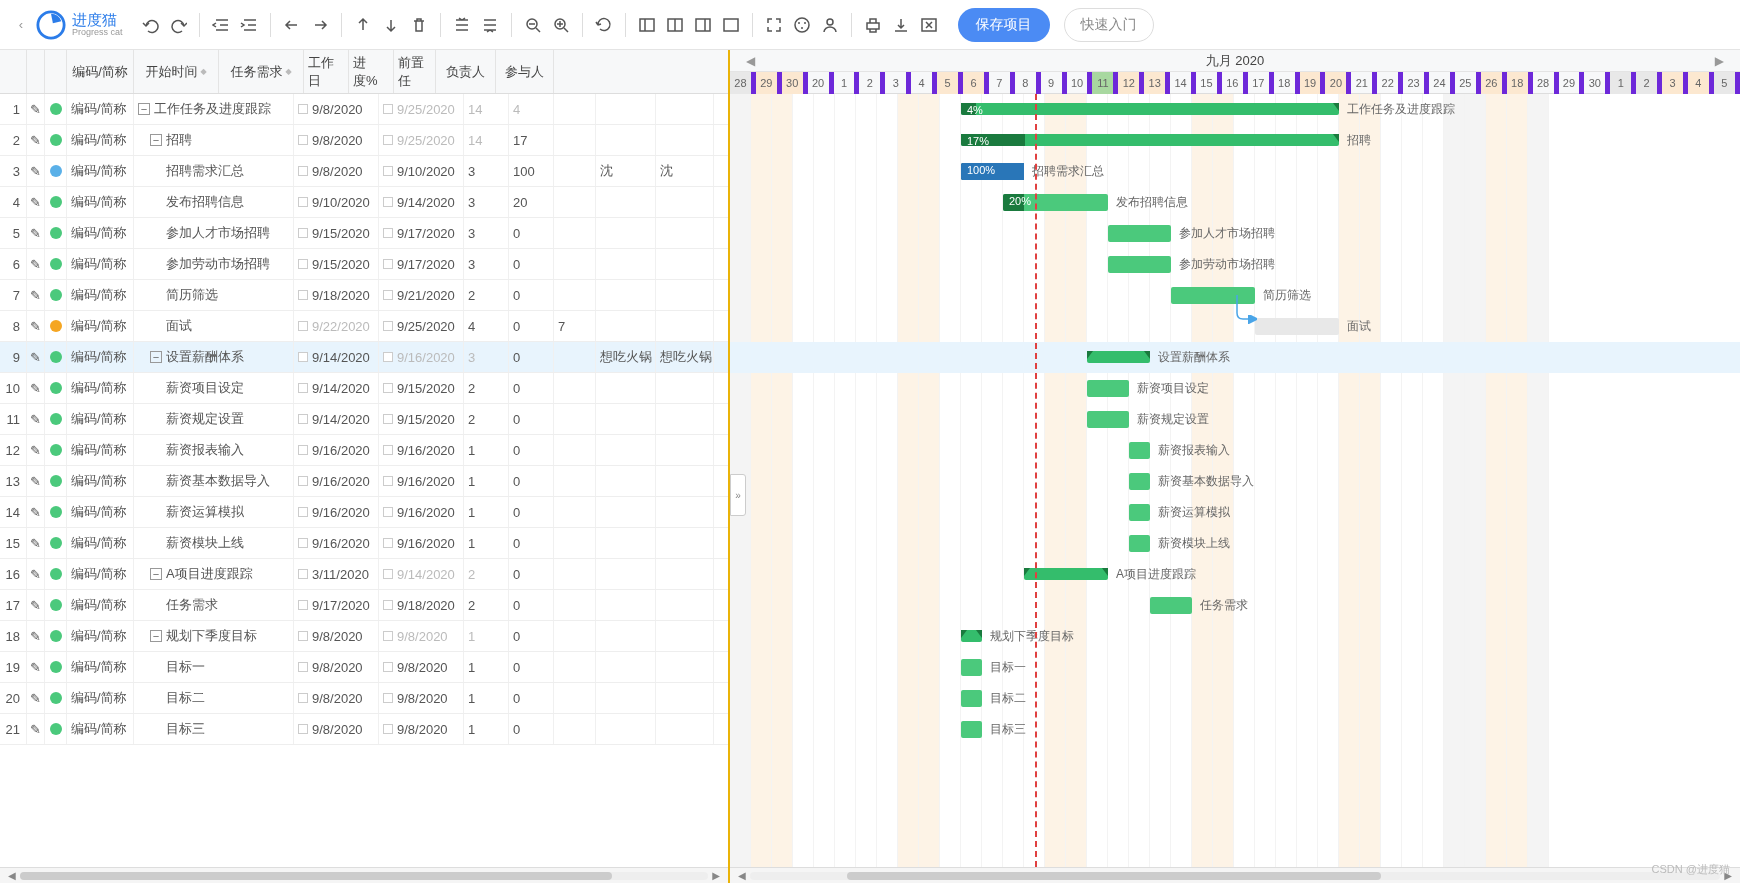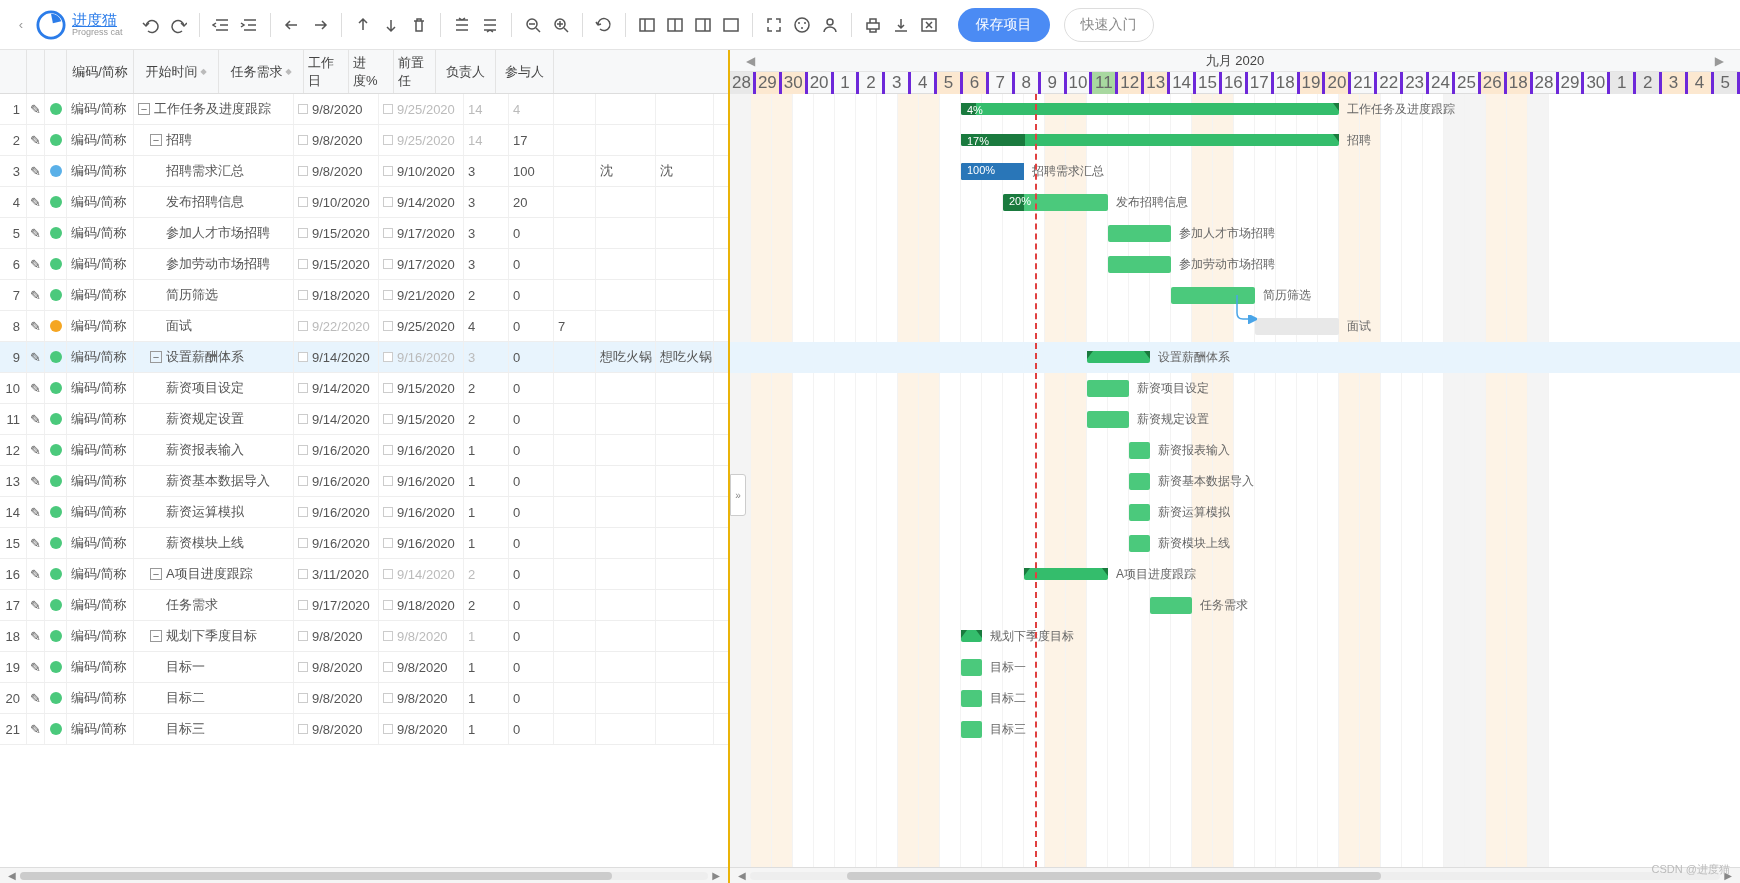--- a/index.html
+++ b/index.html
@@ -1,21 +1,21 @@
 <!DOCTYPE html>
 <html><head>
 <meta charset="utf-8">
 <style>
 * { box-sizing: border-box; margin: 0; padding: 0; }
 body { font-family: "Microsoft YaHei", Arial, sans-serif; font-size: 13px; color: #333; background: #fff; overflow: hidden; }
 .app { display: flex; flex-direction: column; height: 883px; width: 1740px; }
 .toolbar { display: flex; align-items: center; padding: 6px 10px; border-bottom: 1px solid #e4e4e4; gap: 4px; height: 50px; }
 .logo { display: flex; align-items: center; gap: 6px; margin-right: 10px; }
 .logo-icon { width: 30px; height: 30px; }
-.logo-text { font-size: 15px; color: #2b7ce9; font-weight: 500; line-height: 1; text-decoration: underline; }
+.logo-text { font-size: 15px; color: #2b7ce9; font-weight: 500; line-height: 1; }
 .logo-sub { font-size: 9px; color: #999; }
 .tb-sep { width: 1px; height: 24px; background: #ddd; margin: 0 6px; }
 .tb-btn { display: inline-flex; align-items: center; justify-content: center; width: 26px; height: 26px; cursor: pointer; color: #555; border-radius: 3px; }
 .tb-btn svg { width: 18px; height: 18px; }
 .btn-primary { background: #4b8bf4; color: #fff; padding: 8px 18px; border-radius: 20px; font-size: 14px; cursor: pointer; margin-left: 12px; }
 .btn-ghost { border: 1px solid #ddd; color: #888; padding: 7px 16px; border-radius: 20px; font-size: 14px; cursor: pointer; margin-left: 10px; }
 .nav-arrow { width: 22px; height: 40px; display: flex; align-items: center; justify-content: center; color: #999; cursor: pointer; }
 
 .main { display: flex; flex: 1; overflow: hidden; position: relative; }
 .grid-panel { width: 730px; display: flex; flex-direction: column; border-right: 2px solid #eab308; }
@@ -59,21 +59,21 @@
 .task-toggle { display: inline-flex; width: 12px; height: 12px; border: 1px solid #999; align-items: center; justify-content: center; font-size: 11px; line-height: 1; margin-right: 4px; cursor: pointer; color: #666; flex-shrink: 0; }
 .indent-0 {}
 .indent-1 { padding-left: 16px !important; }
 .indent-2 { padding-left: 32px !important; }
 
 
 .gantt-header { background: #f7f8f9; border-bottom: 1px solid #ddd; height: 44px; }
 .gantt-month-row { height: 22px; display: flex; align-items: center; justify-content: center; font-size: 13px; color: #444; border-bottom: 1px solid #e4e4e4; position: relative; }
 .gantt-month-row .scroll-arrow { position: absolute; font-size: 12px; color: #999; cursor: pointer; padding: 0 16px; }
 .gantt-days-row { height: 22px; display: flex; }
-.gantt-day { width: 42px; font-size: 17px; color: #666; display: flex; align-items: center; justify-content: center; border-right: 3px solid #6d28d9; }
+.gantt-day { width: 42px; font-size: 11px; color: #666; display: flex; align-items: center; justify-content: center; border-right: 5px solid #6d28d9; }
 .gantt-day.weekend-orange { background: #fce8d0; }
 .gantt-day.weekend-gray { background: #e8e8e8; }
 .gantt-day.today { background: #a8d8a0; }
 .gantt-body { flex: 1; position: relative; overflow: hidden; }
 .gantt-grid { position: absolute; inset: 0; display: flex; }
 .gantt-grid-col { width: 21px; border-right: 1px solid #f3f3f3; }
 .gantt-grid-col.weekend-orange { background: #fdf3e6; }
 .gantt-grid-col.weekend-gray { background: #f4f4f4; }
 .gantt-rows { position: relative; }
 .gantt-row { height: 31px; position: relative; border-bottom: 1px solid transparent; }

